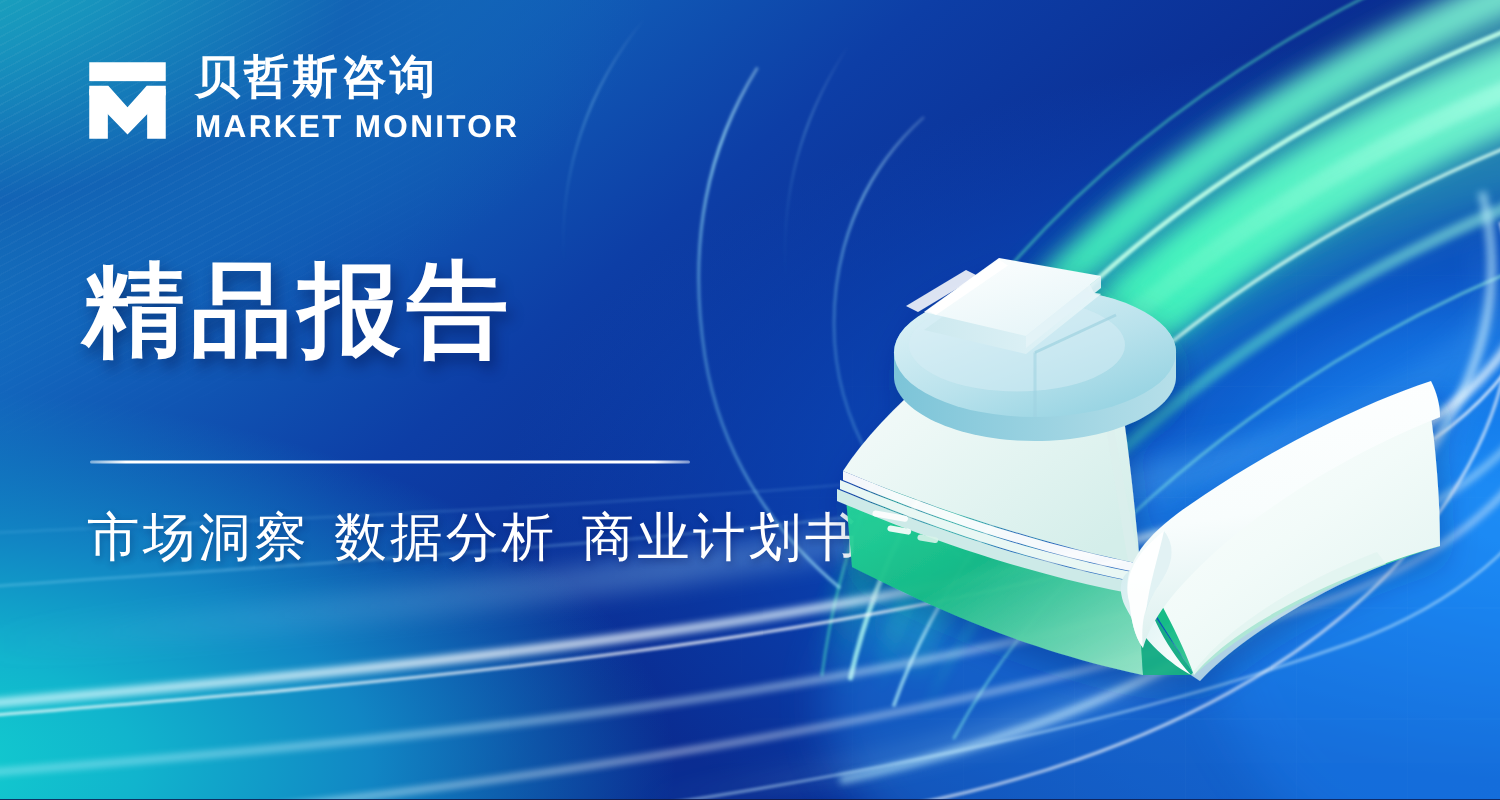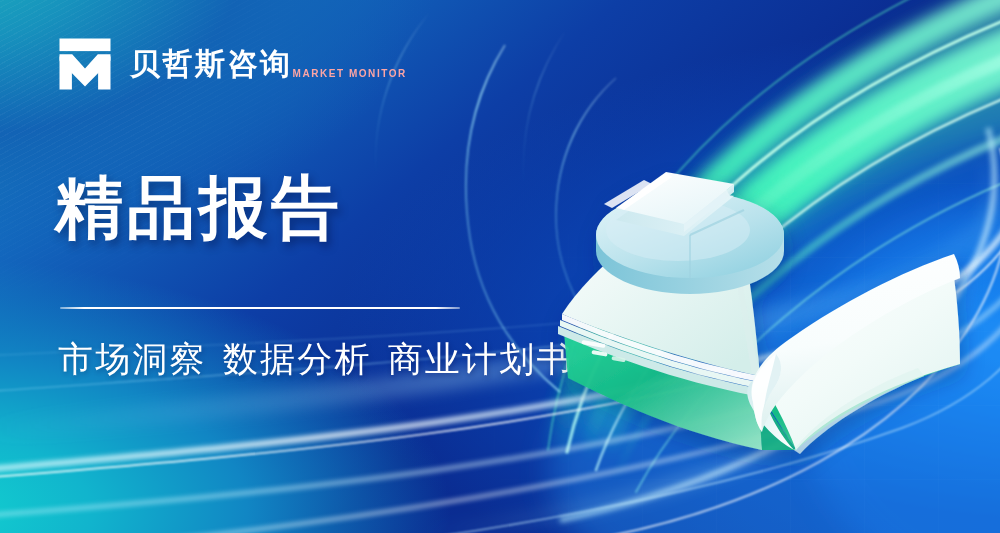--- a/index.html
+++ b/index.html
@@ -66,36 +66,36 @@
   
   .logo {
     position: absolute;
     left: 57px;
     top: 36px;
     display: flex;
     align-items: center;
     gap: 17px;
   }
   .logo-mark { width: 56px; height: 56px; flex: none; }
-  .logo-words { display: flex; flex-direction: row; }
+  .logo-words { display: flex; flex-direction: column; }
   .logo-cn {
     font-size: 30px;
     font-weight: 700;
     color: #ffffff;
     letter-spacing: 2.5px;
     line-height: 1.08;
     font-family: "Liberation Sans", "DejaVu Sans", sans-serif;
   }
   .logo-en {
-    font-size: 10px;
+    font-size: 21px;
     font-weight: 700;
-    color: #fca5a5;
+    color: #ffffff;
     letter-spacing: 1.55px;
     line-height: 1.25;
-    margin-top: 20px;
+    margin-top: 4px;
   }
 
   
   .headline {
     position: absolute;
     left: 55px;
     top: 172px;
     font-size: 68px;
     font-weight: 700;
     color: #ffffff;

